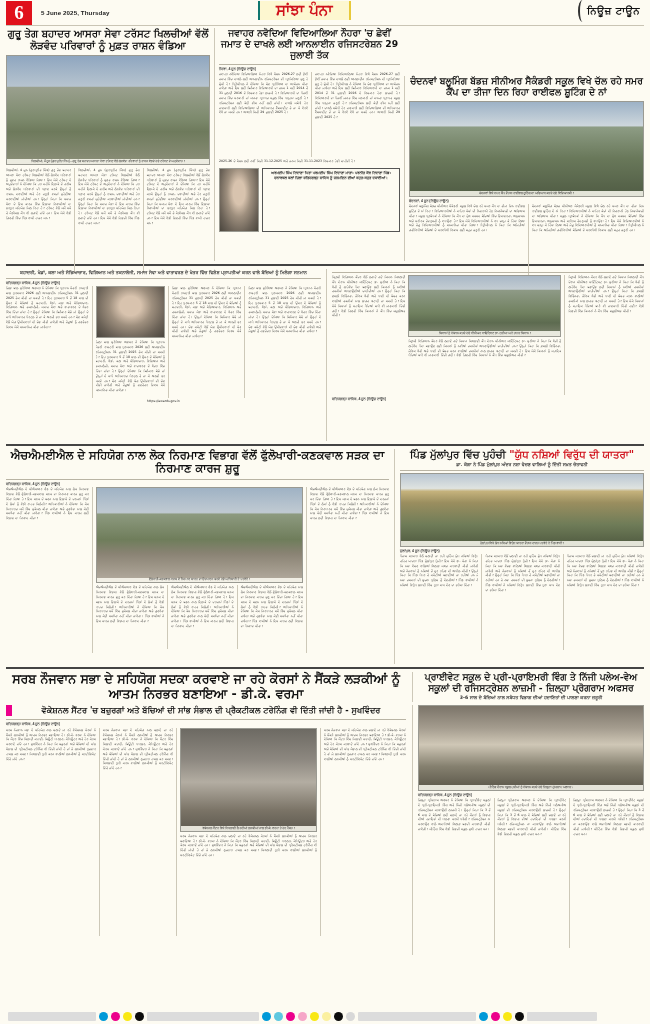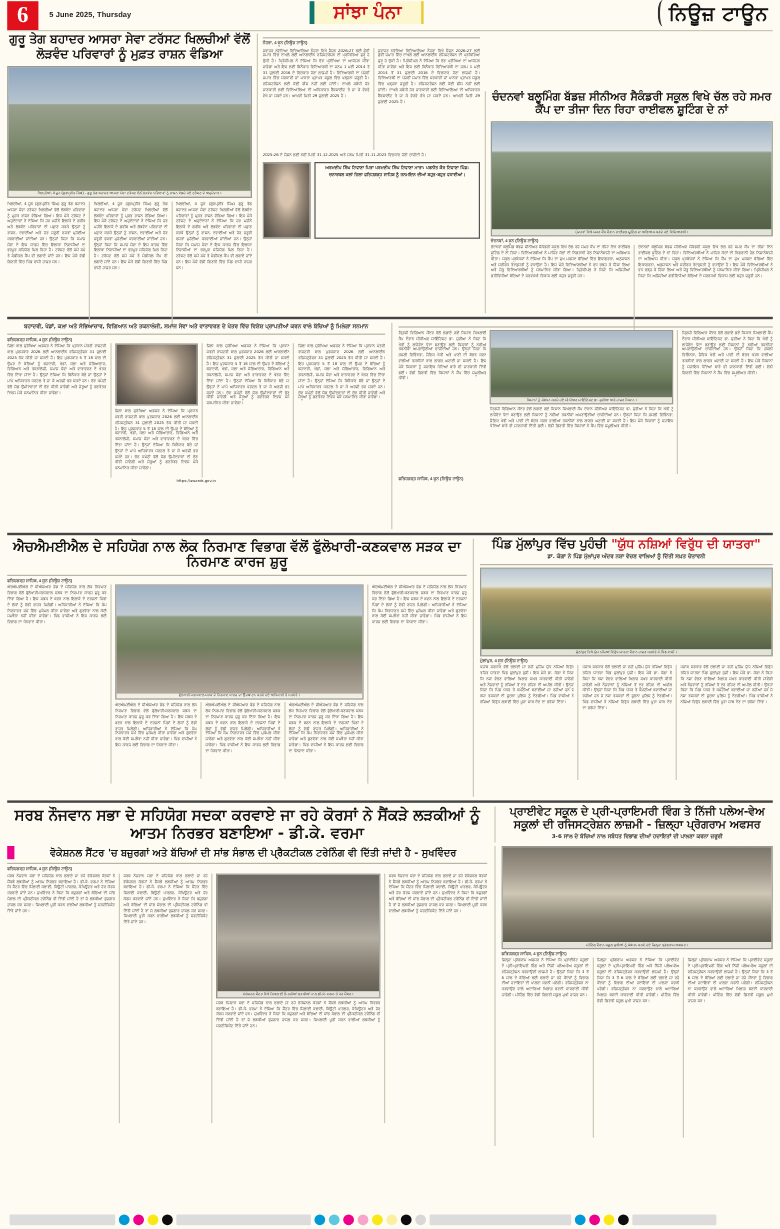--- a/index.html
+++ b/index.html
@@ -33,39 +33,39 @@
     font-family: "Liberation Serif", serif;
     line-height: 1;
   }
   .mast-date {
     font-size: 6.2px; font-weight: bold; color: #222;
     margin-left: 9px; letter-spacing: .1px;
   }
   .mast-title-wrap {
     position: absolute; left: 252px; top: 1px;
     background: #fdf7d0;
-    border-left: 4px solid #0f766e; border-right: 2px solid #e8c93a;
+    border-left: 2px solid #0f766e; border-right: 2px solid #e8c93a;
     padding: 1px 16px;
   }
   .mast-title {
     font-size: 15px; font-weight: bold; color: #d0111b;
     font-family: "DejaVu Sans", sans-serif;
     line-height: 1.15; white-space: nowrap;
   }
   .logo-wrap {
     position: absolute; right: 4px; top: 0px;
     display: flex; align-items: center;
   }
   .logo-swoosh {
     width: 9px; height: 22px;
     border-left: 2px solid #333;
     border-radius: 60% 0 0 60%;
   }
   .logo-text {
-    font-size: 16px; font-weight: bold; color: #111;
+    font-size: 10px; font-weight: bold; color: #111;
     font-family: "DejaVu Sans", sans-serif;
     letter-spacing: .5px;
   }
 
   
   .hl {
     font-family: "DejaVu Sans", sans-serif;
     font-weight: bold; color: #111;
     text-align: center; line-height: 1.18;
   }
@@ -189,20 +189,21 @@
         <div class="cap">ਖਿਲਚੀਆਂ, 4 ਜੂਨ (ਗੁਰਪ੍ਰੀਤ ਸਿੰਘ) - ਗੁਰੂ ਤੇਗ ਬਹਾਦਰ ਆਸਰਾ ਸੇਵਾ ਟਰੱਸਟ ਵੱਲੋਂ ਲੋੜਵੰਦ ਪਰਿਵਾਰਾਂ ਨੂੰ ਰਾਸ਼ਨ ਵੰਡਦੇ ਹੋਏ ਟਰੱਸਟ ਦੇ ਅਹੁਦੇਦਾਰ।</div>
       </div>
       <div style="display:flex; gap:3px; margin-top:3px; height:105px;">
         <div class="tx body-col" style="width:33%;">ਖਿਲਚੀਆਂ, 4 ਜੂਨ (ਗੁਰਪ੍ਰੀਤ ਸਿੰਘ) ਗੁਰੂ ਤੇਗ ਬਹਾਦਰ ਆਸਰਾ ਸੇਵਾ ਟਰੱਸਟ ਖਿਲਚੀਆਂ ਵੱਲੋਂ ਲੋੜਵੰਦ ਪਰਿਵਾਰਾਂ ਨੂੰ ਮੁਫ਼ਤ ਰਾਸ਼ਨ ਵੰਡਿਆ ਗਿਆ। ਇਸ ਮੌਕੇ ਟਰੱਸਟ ਦੇ ਅਹੁਦੇਦਾਰਾਂ ਨੇ ਦੱਸਿਆ ਕਿ ਹਰ ਮਹੀਨੇ ਇਲਾਕੇ ਦੇ ਗਰੀਬ ਅਤੇ ਲੋੜਵੰਦ ਪਰਿਵਾਰਾਂ ਦੀ ਪਛਾਣ ਕਰਕੇ ਉਨ੍ਹਾਂ ਨੂੰ ਰਾਸ਼ਨ, ਦਵਾਈਆਂ ਅਤੇ ਹੋਰ ਜਰੂਰੀ ਵਸਤਾਂ ਮੁਹੱਈਆ ਕਰਵਾਈਆਂ ਜਾਂਦੀਆਂ ਹਨ। ਉਨ੍ਹਾਂ ਕਿਹਾ ਕਿ ਸਮਾਜ ਸੇਵਾ ਦੇ ਇਸ ਕਾਰਜ ਵਿੱਚ ਇਲਾਕਾ ਨਿਵਾਸੀਆਂ ਦਾ ਭਰਪੂਰ ਸਹਿਯੋਗ ਮਿਲ ਰਿਹਾ ਹੈ। ਟਰੱਸਟ ਵੱਲੋਂ ਸਮੇਂ ਸਮੇਂ ਤੇ ਮੈਡੀਕਲ ਕੈਂਪ ਵੀ ਲਗਾਏ ਜਾਂਦੇ ਹਨ। ਇਸ ਮੌਕੇ ਵੱਡੀ ਗਿਣਤੀ ਵਿੱਚ ਪਿੰਡ ਵਾਸੀ ਹਾਜ਼ਰ ਸਨ।</div>
         <div class="tx body-col vr" style="width:33%; padding-left:3px;">ਖਿਲਚੀਆਂ, 4 ਜੂਨ (ਗੁਰਪ੍ਰੀਤ ਸਿੰਘ) ਗੁਰੂ ਤੇਗ ਬਹਾਦਰ ਆਸਰਾ ਸੇਵਾ ਟਰੱਸਟ ਖਿਲਚੀਆਂ ਵੱਲੋਂ ਲੋੜਵੰਦ ਪਰਿਵਾਰਾਂ ਨੂੰ ਮੁਫ਼ਤ ਰਾਸ਼ਨ ਵੰਡਿਆ ਗਿਆ। ਇਸ ਮੌਕੇ ਟਰੱਸਟ ਦੇ ਅਹੁਦੇਦਾਰਾਂ ਨੇ ਦੱਸਿਆ ਕਿ ਹਰ ਮਹੀਨੇ ਇਲਾਕੇ ਦੇ ਗਰੀਬ ਅਤੇ ਲੋੜਵੰਦ ਪਰਿਵਾਰਾਂ ਦੀ ਪਛਾਣ ਕਰਕੇ ਉਨ੍ਹਾਂ ਨੂੰ ਰਾਸ਼ਨ, ਦਵਾਈਆਂ ਅਤੇ ਹੋਰ ਜਰੂਰੀ ਵਸਤਾਂ ਮੁਹੱਈਆ ਕਰਵਾਈਆਂ ਜਾਂਦੀਆਂ ਹਨ। ਉਨ੍ਹਾਂ ਕਿਹਾ ਕਿ ਸਮਾਜ ਸੇਵਾ ਦੇ ਇਸ ਕਾਰਜ ਵਿੱਚ ਇਲਾਕਾ ਨਿਵਾਸੀਆਂ ਦਾ ਭਰਪੂਰ ਸਹਿਯੋਗ ਮਿਲ ਰਿਹਾ ਹੈ। ਟਰੱਸਟ ਵੱਲੋਂ ਸਮੇਂ ਸਮੇਂ ਤੇ ਮੈਡੀਕਲ ਕੈਂਪ ਵੀ ਲਗਾਏ ਜਾਂਦੇ ਹਨ। ਇਸ ਮੌਕੇ ਵੱਡੀ ਗਿਣਤੀ ਵਿੱਚ ਪਿੰਡ ਵਾਸੀ ਹਾਜ਼ਰ ਸਨ।</div>
         <div class="tx body-col vr" style="width:34%; padding-left:3px;">ਖਿਲਚੀਆਂ, 4 ਜੂਨ (ਗੁਰਪ੍ਰੀਤ ਸਿੰਘ) ਗੁਰੂ ਤੇਗ ਬਹਾਦਰ ਆਸਰਾ ਸੇਵਾ ਟਰੱਸਟ ਖਿਲਚੀਆਂ ਵੱਲੋਂ ਲੋੜਵੰਦ ਪਰਿਵਾਰਾਂ ਨੂੰ ਮੁਫ਼ਤ ਰਾਸ਼ਨ ਵੰਡਿਆ ਗਿਆ। ਇਸ ਮੌਕੇ ਟਰੱਸਟ ਦੇ ਅਹੁਦੇਦਾਰਾਂ ਨੇ ਦੱਸਿਆ ਕਿ ਹਰ ਮਹੀਨੇ ਇਲਾਕੇ ਦੇ ਗਰੀਬ ਅਤੇ ਲੋੜਵੰਦ ਪਰਿਵਾਰਾਂ ਦੀ ਪਛਾਣ ਕਰਕੇ ਉਨ੍ਹਾਂ ਨੂੰ ਰਾਸ਼ਨ, ਦਵਾਈਆਂ ਅਤੇ ਹੋਰ ਜਰੂਰੀ ਵਸਤਾਂ ਮੁਹੱਈਆ ਕਰਵਾਈਆਂ ਜਾਂਦੀਆਂ ਹਨ। ਉਨ੍ਹਾਂ ਕਿਹਾ ਕਿ ਸਮਾਜ ਸੇਵਾ ਦੇ ਇਸ ਕਾਰਜ ਵਿੱਚ ਇਲਾਕਾ ਨਿਵਾਸੀਆਂ ਦਾ ਭਰਪੂਰ ਸਹਿਯੋਗ ਮਿਲ ਰਿਹਾ ਹੈ। ਟਰੱਸਟ ਵੱਲੋਂ ਸਮੇਂ ਸਮੇਂ ਤੇ ਮੈਡੀਕਲ ਕੈਂਪ ਵੀ ਲਗਾਏ ਜਾਂਦੇ ਹਨ। ਇਸ ਮੌਕੇ ਵੱਡੀ ਗਿਣਤੀ ਵਿੱਚ ਪਿੰਡ ਵਾਸੀ ਹਾਜ਼ਰ ਸਨ।</div>
       </div>
     </div>
 
     <div class="vr" style="width:190px; padding:0 4px;">
+      <div class="hl hl-md">ਜਵਾਹਰ ਨਵੋਦਿਆ ਵਿਦਿਆਲਿਆ ਨੌਹਰਾ 'ਚ ਛੇਵੀਂ ਜਮਾਤ ਦੇ ਦਾਖਲੇ ਲਈ ਆਨਲਾਈਨ ਰਜਿਸਟਰੇਸ਼ਨ 29 ਜੁਲਾਈ ਤੱਕ</div>
       <div class="rule" style="margin:3px 0 2px;"></div>
       <div class="byline">ਨੌਹਰਾ, 4 ਜੂਨ (ਨਿਊਜ਼ ਟਾਊਨ)</div>
       <div style="display:flex; gap:3px; height:85px;">
         <div class="tx body-col" style="width:50%;">ਜਵਾਹਰ ਨਵੋਦਿਆ ਵਿਦਿਆਲਿਆ ਨੌਹਰਾ ਵਿਖੇ ਸੈਸ਼ਨ 2026-27 ਲਈ ਛੇਵੀਂ ਜਮਾਤ ਵਿੱਚ ਦਾਖਲੇ ਲਈ ਆਨਲਾਈਨ ਰਜਿਸਟਰੇਸ਼ਨ ਦੀ ਪ੍ਰਕਿਰਿਆ ਸ਼ੁਰੂ ਹੋ ਚੁੱਕੀ ਹੈ। ਪ੍ਰਿੰਸੀਪਲ ਨੇ ਦੱਸਿਆ ਕਿ ਚੋਣ ਪ੍ਰੀਖਿਆ ਦਾ ਆਯੋਜਨ ਕੀਤਾ ਜਾਵੇਗਾ ਅਤੇ ਇਸ ਲਈ ਬਿਨੈਕਾਰ ਵਿਦਿਆਰਥੀ ਦਾ ਜਨਮ 1 ਮਈ 2014 ਤੋਂ 31 ਜੁਲਾਈ 2016 ਦੇ ਵਿਚਕਾਰ ਹੋਣਾ ਲਾਜ਼ਮੀ ਹੈ। ਵਿਦਿਆਰਥੀ ਦਾ ਪੰਜਵੀਂ ਜਮਾਤ ਵਿੱਚ ਸਰਕਾਰੀ ਜਾਂ ਮਾਨਤਾ ਪ੍ਰਾਪਤ ਸਕੂਲ ਵਿੱਚ ਪੜ੍ਹਨਾ ਜ਼ਰੂਰੀ ਹੈ। ਰਜਿਸਟਰੇਸ਼ਨ ਲਈ ਕੋਈ ਫੀਸ ਨਹੀਂ ਲਈ ਜਾਂਦੀ। ਦਾਖਲੇ ਸਬੰਧੀ ਹੋਰ ਜਾਣਕਾਰੀ ਲਈ ਵਿਦਿਆਲਿਆ ਦੀ ਅਧਿਕਾਰਤ ਵੈੱਬਸਾਈਟ ਤੇ ਜਾ ਕੇ ਵੇਰਵੇ ਵੇਖੇ ਜਾ ਸਕਦੇ ਹਨ। ਆਖ਼ਰੀ ਮਿਤੀ 29 ਜੁਲਾਈ 2025 ਹੈ।</div>
         <div class="tx body-col vr" style="width:50%; padding-left:3px;">ਜਵਾਹਰ ਨਵੋਦਿਆ ਵਿਦਿਆਲਿਆ ਨੌਹਰਾ ਵਿਖੇ ਸੈਸ਼ਨ 2026-27 ਲਈ ਛੇਵੀਂ ਜਮਾਤ ਵਿੱਚ ਦਾਖਲੇ ਲਈ ਆਨਲਾਈਨ ਰਜਿਸਟਰੇਸ਼ਨ ਦੀ ਪ੍ਰਕਿਰਿਆ ਸ਼ੁਰੂ ਹੋ ਚੁੱਕੀ ਹੈ। ਪ੍ਰਿੰਸੀਪਲ ਨੇ ਦੱਸਿਆ ਕਿ ਚੋਣ ਪ੍ਰੀਖਿਆ ਦਾ ਆਯੋਜਨ ਕੀਤਾ ਜਾਵੇਗਾ ਅਤੇ ਇਸ ਲਈ ਬਿਨੈਕਾਰ ਵਿਦਿਆਰਥੀ ਦਾ ਜਨਮ 1 ਮਈ 2014 ਤੋਂ 31 ਜੁਲਾਈ 2016 ਦੇ ਵਿਚਕਾਰ ਹੋਣਾ ਲਾਜ਼ਮੀ ਹੈ। ਵਿਦਿਆਰਥੀ ਦਾ ਪੰਜਵੀਂ ਜਮਾਤ ਵਿੱਚ ਸਰਕਾਰੀ ਜਾਂ ਮਾਨਤਾ ਪ੍ਰਾਪਤ ਸਕੂਲ ਵਿੱਚ ਪੜ੍ਹਨਾ ਜ਼ਰੂਰੀ ਹੈ। ਰਜਿਸਟਰੇਸ਼ਨ ਲਈ ਕੋਈ ਫੀਸ ਨਹੀਂ ਲਈ ਜਾਂਦੀ। ਦਾਖਲੇ ਸਬੰਧੀ ਹੋਰ ਜਾਣਕਾਰੀ ਲਈ ਵਿਦਿਆਲਿਆ ਦੀ ਅਧਿਕਾਰਤ ਵੈੱਬਸਾਈਟ ਤੇ ਜਾ ਕੇ ਵੇਰਵੇ ਵੇਖੇ ਜਾ ਸਕਦੇ ਹਨ। ਆਖ਼ਰੀ ਮਿਤੀ 29 ਜੁਲਾਈ 2025 ਹੈ।</div>
       </div>
       <div class="tx" style="margin-top:2px;">2025-26 ਦੇ ਸੈਸ਼ਨ ਲਈ ਨਵੀਂ ਮਿਤੀ 31.12.2025 ਅਤੇ ਜਨਮ ਮਿਤੀ 31.11.2023 ਵਿਚਕਾਰ ਹੋਣੀ ਚਾਹੀਦੀ ਹੈ।</div>
 
       <div style="display:flex; gap:3px; margin-top:4px; height:64px;">
         <div class="photo ph-portrait" style="width:40px;"></div>

